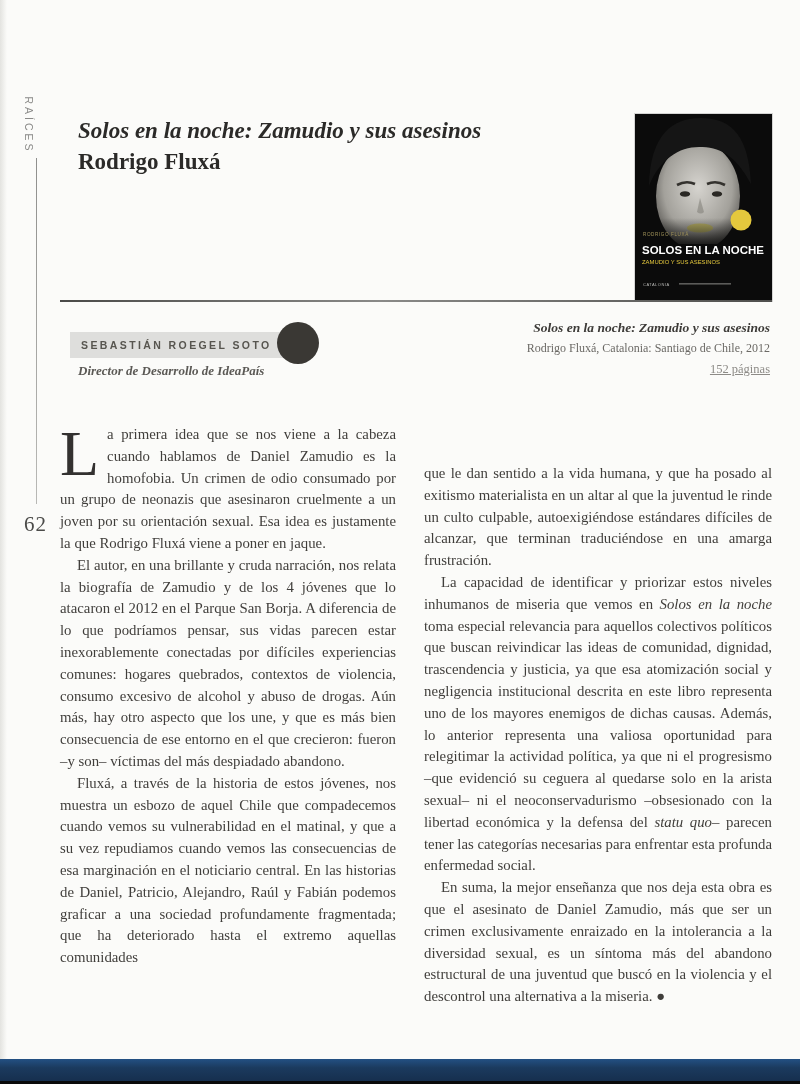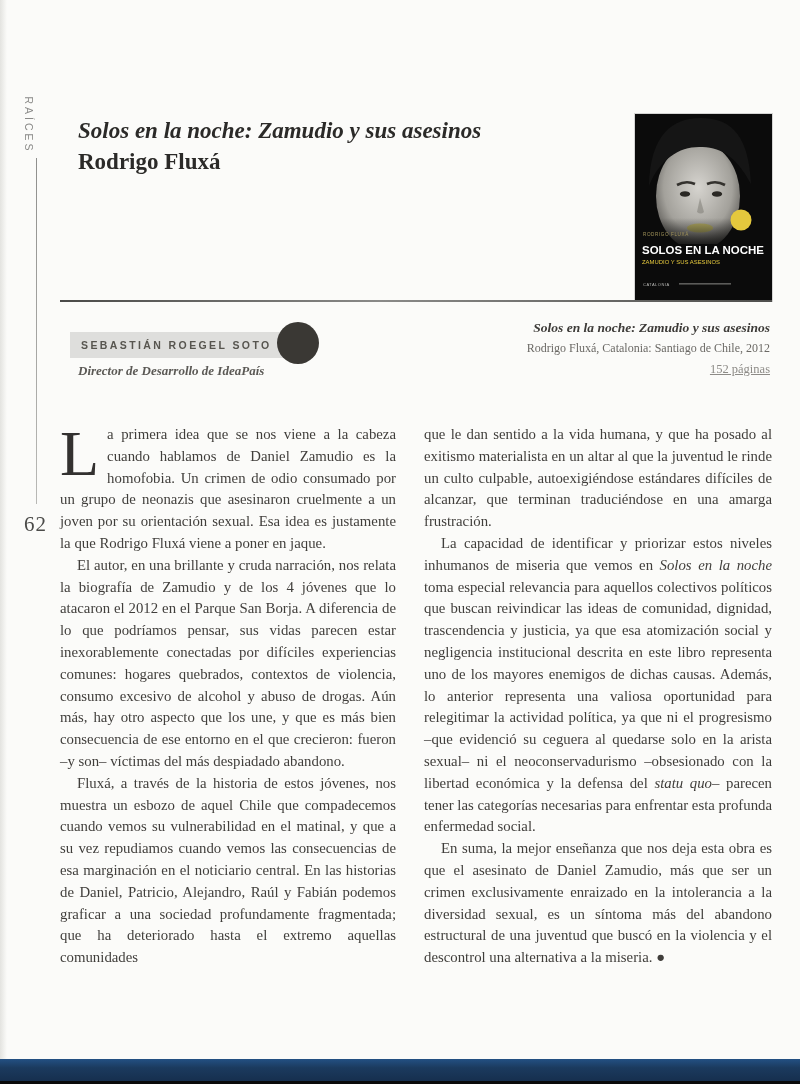--- a/index.html
+++ b/index.html
@@ -86,21 +86,21 @@
   .bi-edition { font-size: 12px; color: #6b6965; line-height: 21px; }
   .bi-pages { font-size: 12.5px; color: #8d8b87; line-height: 20px; text-decoration: underline; }
 
   
   .columns {
     position: absolute; left: 60px; top: 424px; width: 712px;
     display: flex; gap: 28px;
   }
   .col { text-align: justify; color: #403e3b; }
   .col-left { width: 336px; }
-  .col-right { width: 348px; }
+  .col-right { width: 348px; margin-top: 39px; }
   .body-par {
     font-size: 14.8px; line-height: 21.8px; text-indent: 17px;
   }
   .body-par.no-indent { text-indent: 0; }
   .body-par em { font-style: italic; }
   .drop-cap {
     float: left;
     font-size: 64px; line-height: 52px;
     padding: 4px 8px 0 0;
     color: #333130;

